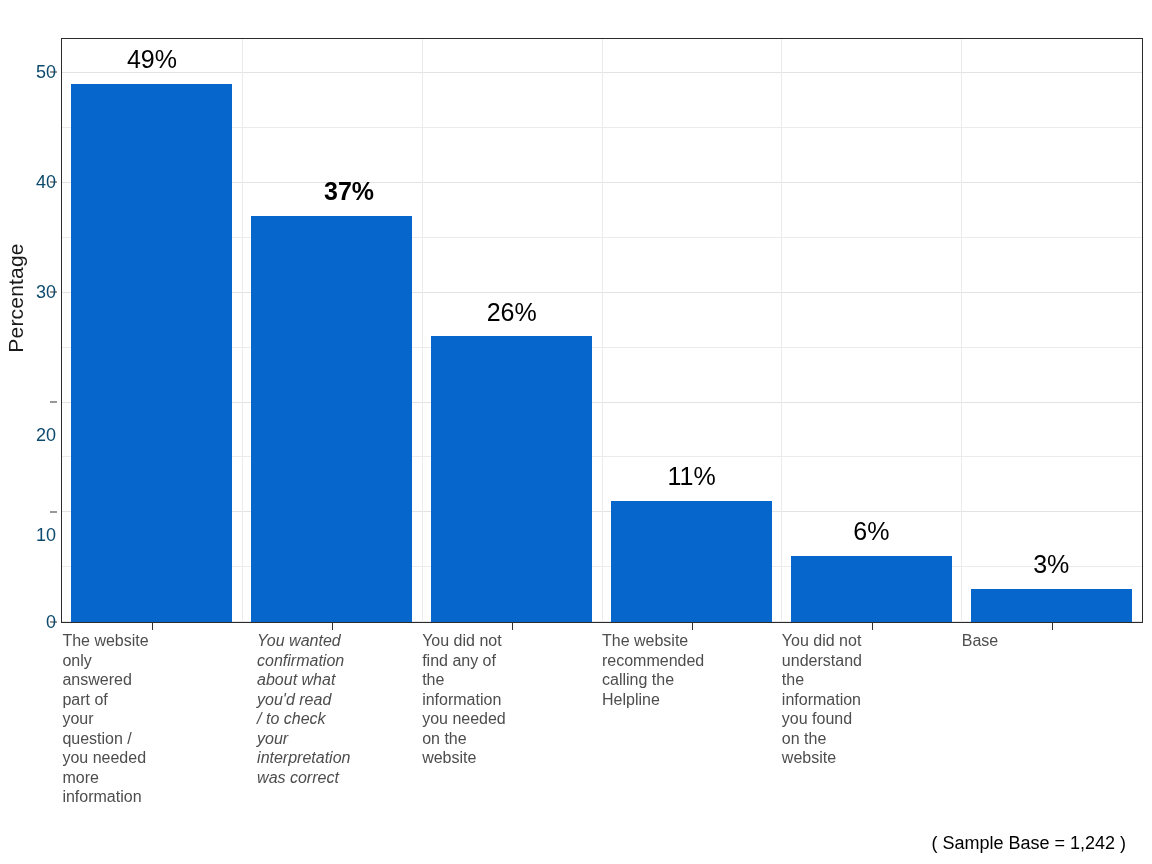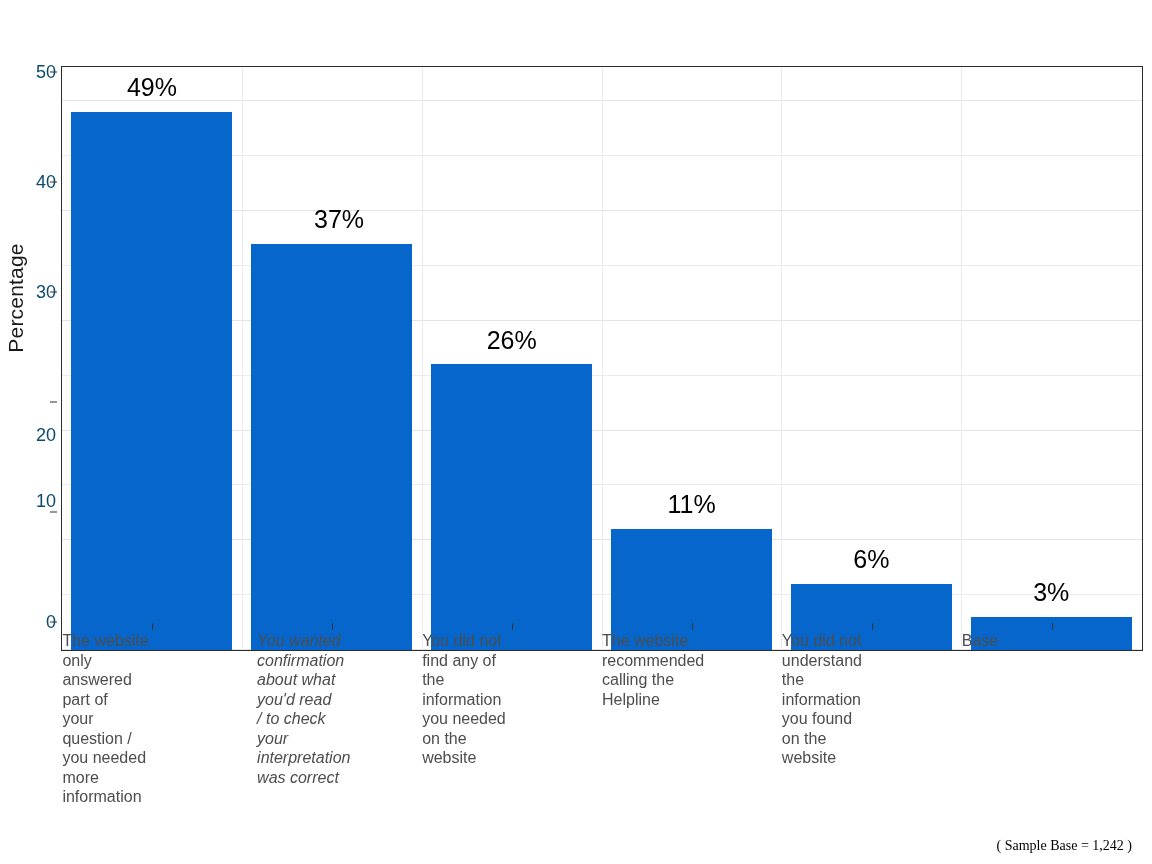--- a/index.html
+++ b/index.html
@@ -73,21 +73,20 @@
   #panel {
     position: absolute;
     left: 61px;
     top: 38px;
     width: 1082px;
     height: 585px;
     border: 1.4px solid #2b2b2b;
     box-sizing: border-box;
     background: #ffffff;
     overflow: visible;
-    margin-top: 28px;
   }
   #plot-inner {
     position: absolute;
     left: 0; top: 0; right: 0; bottom: 0;
     overflow: hidden;
   }
 
   .grid-h {
     position: absolute;
     left: 0;
@@ -134,42 +133,41 @@
     font-size: 16px;
     line-height: 19.5px;
     color: #4d4d4d;
     transform: translateX(-50%);
     white-space: pre-line;
   }
 
   
   #footnote {
     position: absolute;
-    right: 20px;
+    right: 26px;
     bottom: 10px;
-    font-size: 14px;
+    font-size: 18px;
     color: #000000;
     white-space: nowrap;
-    font-family: Liberation Serif, serif;
   }
 </style>
 </head>
 <body>
 
 <div id="chart-root">
 
   <div class="y-axis-title">
     <span>Percentage</span>
   </div>
 
   <div id="y-axis-col">
       <div class="y-tick-mark" style="top: 621.6px;"></div>
       <div class="y-tick-label" style="top: 621.6px;">0</div>
       <div class="y-tick-mark" style="top: 511.751px;"></div>
-      <div class="y-tick-label" style="top: 501px; text-align: right;">10</div>
+      <div class="y-tick-label" style="top: 535px; text-align: right;">10</div>
       <div class="y-tick-mark" style="top: 401.902px;"></div>
       <div class="y-tick-label" style="top: 401.902px; margin-top: 33px;">20</div>
       <div class="y-tick-mark" style="top: 292.053px;"></div>
       <div class="y-tick-label" style="top: 292.053px;">30</div>
       <div class="y-tick-mark" style="top: 182.204px;"></div>
       <div class="y-tick-label" style="top: 182.204px;">40</div>
       <div class="y-tick-mark" style="top: 72.3547px;"></div>
       <div class="y-tick-label" style="top: 72.3547px;">50</div>
     </div>
 
@@ -183,21 +181,21 @@
         <div class="grid-h major" style="top: 582.2px;"></div>
         <div class="grid-h major" style="top: 472.351px;"></div>
         <div class="grid-h major" style="top: 362.502px;"></div>
         <div class="grid-h major" style="top: 252.653px;"></div>
         <div class="grid-h major" style="top: 142.804px;"></div>
         <div class="grid-h major" style="top: 32.9547px;"></div>
         <div class="bar" style="left: 9.443px; width: 160.981px; height: 538.26px; background: rgb(6, 102, 204);"></div>
         <div class="bar-label" style="left: 89.9333px; top: 5.93962px;">49%</div>
         <div class="grid-v" style="left: 179.867px;"></div>
         <div class="bar" style="left: 189.31px; width: 160.981px; height: 406.442px; background: rgb(6, 102, 204);"></div>
-        <div class="bar-label" style="left: 277px; top: 137.758px;">37%</div>
+        <div class="bar-label" style="left: 287px; top: 137.758px; font-weight: bold;">37%</div>
         <div class="grid-v" style="left: 359.733px;"></div>
         <div class="bar" style="left: 369.176px; width: 160.981px; height: 285.608px; background: rgb(6, 102, 204);"></div>
         <div class="bar-label" style="left: 449.667px; top: 258.592px; text-align: center;">26%</div>
         <div class="grid-v" style="left: 539.6px;"></div>
         <div class="bar" style="left: 549.043px; width: 160.981px; height: 120.834px; background: rgb(6, 102, 204);"></div>
         <div class="bar-label" style="left: 629.533px; top: 423.366px;">11%</div>
         <div class="grid-v" style="left: 719.467px;"></div>
         <div class="bar" style="left: 728.91px; width: 160.981px; height: 65.9094px; background: rgb(6, 102, 204);"></div>
         <div class="bar-label" style="left: 809.4px; top: 478.291px;">6%</div>
         <div class="grid-v" style="left: 899.333px;"></div>

